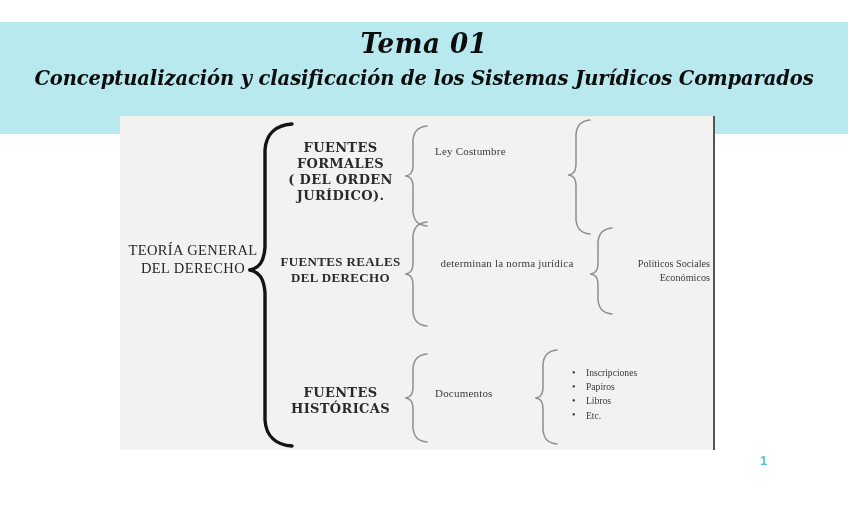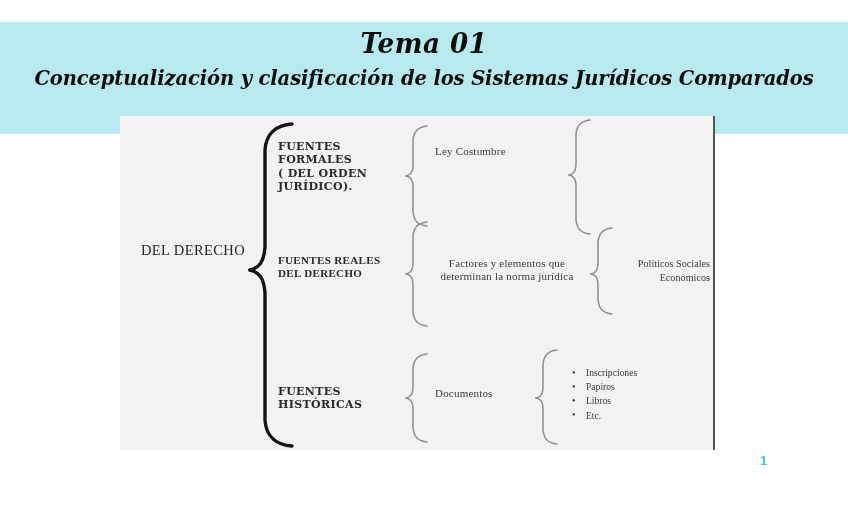--- a/index.html
+++ b/index.html
@@ -91,22 +91,23 @@
     width: 150px;
     text-align: center;
     font-family: "Liberation Serif", serif;
     font-size: 14.5px;
     letter-spacing: 0.4px;
     color: #262626;
   }
   .branch-label {
     font-family: "DejaVu Serif", serif;
     font-weight: 700;
-    font-size: 11px;
+    font-size: 13px;
     letter-spacing: 0.35px;
+    text-align: center;
     color: #2a2a2a;
   }
   #branch-1-label { left: 158px; top: 24px; width: 125px; }
   #branch-2-label { left: 158px; top: 138px; width: 125px; font-family: Liberation Serif, serif; }
   #branch-3-label { left: 158px; top: 269px; width: 125px; }
 
   .mid-label {
     font-family: "Liberation Serif", serif;
     font-size: 11px;
     color: #3a3a3a;
@@ -225,36 +226,36 @@
 
     <g fill="none" stroke="#8d8d8d" stroke-width="1.5" stroke-linecap="round">
       <path d="M 437 234 C 428 235, 424 239, 423 248 L 423 270
                C 423 278, 421 281, 416 282"></path>
       <path d="M 437 328 C 428 327, 424 323, 423 314 L 423 294
                C 423 286, 421 283, 416 282"></path>
     </g>
   </svg>
 
   <div class="dnode" id="root-label">
+    <div>TEORÍA GENERAL</div>
     <div>DEL DERECHO</div>
   </div>
 
   <div class="dnode branch-label" id="branch-1-label">
     <div>FUENTES FORMALES</div>
     <div>( DEL ORDEN</div>
     <div>JURÍDICO).</div>
   </div>
   <div class="dnode mid-label" id="mid-1">Ley Costumbre</div>
 
   <div class="dnode branch-label" id="branch-2-label">
     <div>FUENTES REALES</div>
     <div>DEL DERECHO</div>
   </div>
   <div class="dnode mid-label" id="mid-2">
-    <div>Factores y elementos que</div>
     <div>determinan la norma jurídica</div>
   </div>
   <div class="dnode" id="leaf-2">
     <div>Políticos Sociales</div>
     <div>Económicos</div>
   </div>
 
   <div class="dnode branch-label" id="branch-3-label">
     <div>FUENTES HISTÓRICAS</div>
   </div>

